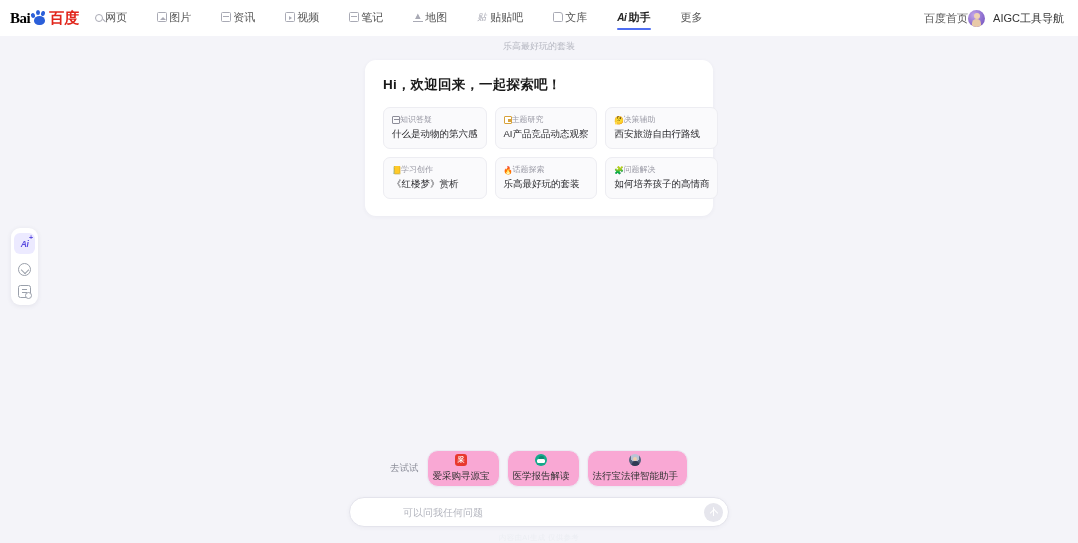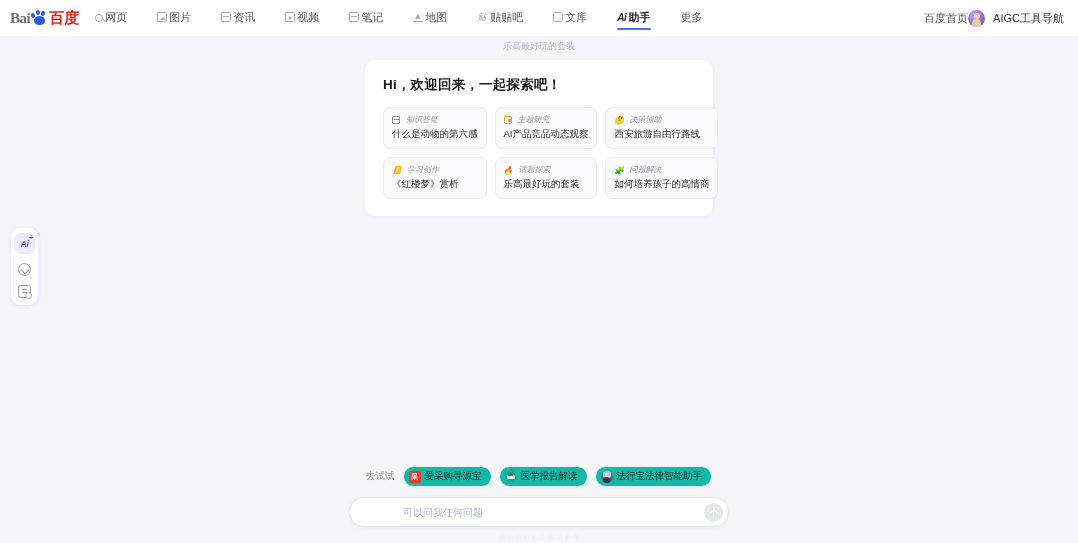--- a/index.html
+++ b/index.html
@@ -32,21 +32,21 @@
     display: flex;
     align-items: center;
     height: 20px;
     margin-right: 14px;
     user-select: none;
   }
   .logo-bai {
     font-family: "Liberation Serif", "DejaVu Serif", serif;
     font-weight: bold;
     font-size: 15px;
-    color: #737373;
+    color: #000000;
     letter-spacing: -0.5px;
   }
   .logo-paw {
     width: 17px; height: 16px;
     margin: 0 1px;
     position: relative;
     display: inline-block;
   }
   .logo-paw .pad {
     position: absolute;
@@ -335,26 +335,25 @@
     background: #fafafc;
     border: 1px solid #ededf2;
     border-radius: 7px;
     padding: 7px 8px 8px;
     cursor: pointer;
     min-height: 37px;
   }
   .sugg-head {
     display: flex;
     align-items: center;
-    gap: 6px;
+    gap: 0;
     font-size: 8px;
     color: #9b9ba6;
     margin-bottom: 3px;
     line-height: 10px;
-    font-style: italic;
   }
   .sugg-emoji {
     font-size: 8px;
     line-height: 9px;
     width: 9px;
     display: inline-block;
     flex: 0 0 auto;
   }
   .sugg-ico {
     width: 8px; height: 8px;
@@ -408,29 +407,30 @@
   }
   .chips-label {
     font-size: 9.5px;
     color: #8b8d99;
     margin-right: 1px;
   }
   .chip {
     display: flex;
     align-items: center;
     gap: 4px;
-    background: #14b8a6;
+    background: #f9a8d4;
     border: 1px solid #eceaf3;
     border-radius: 11px;
     padding: 3px 9px 3px 5px;
     font-size: 9.5px;
     color: #333;
     cursor: pointer;
     white-space: nowrap;
     box-shadow: 0 1px 2px rgba(60,60,90,0.03);
+    flex-direction: column;
   }
   .chip-ico {
     width: 12px; height: 12px;
     border-radius: 50%;
     flex: 0 0 auto;
     display: flex;
     align-items: center;
     justify-content: center;
     font-size: 7px;
     color: #fff;

